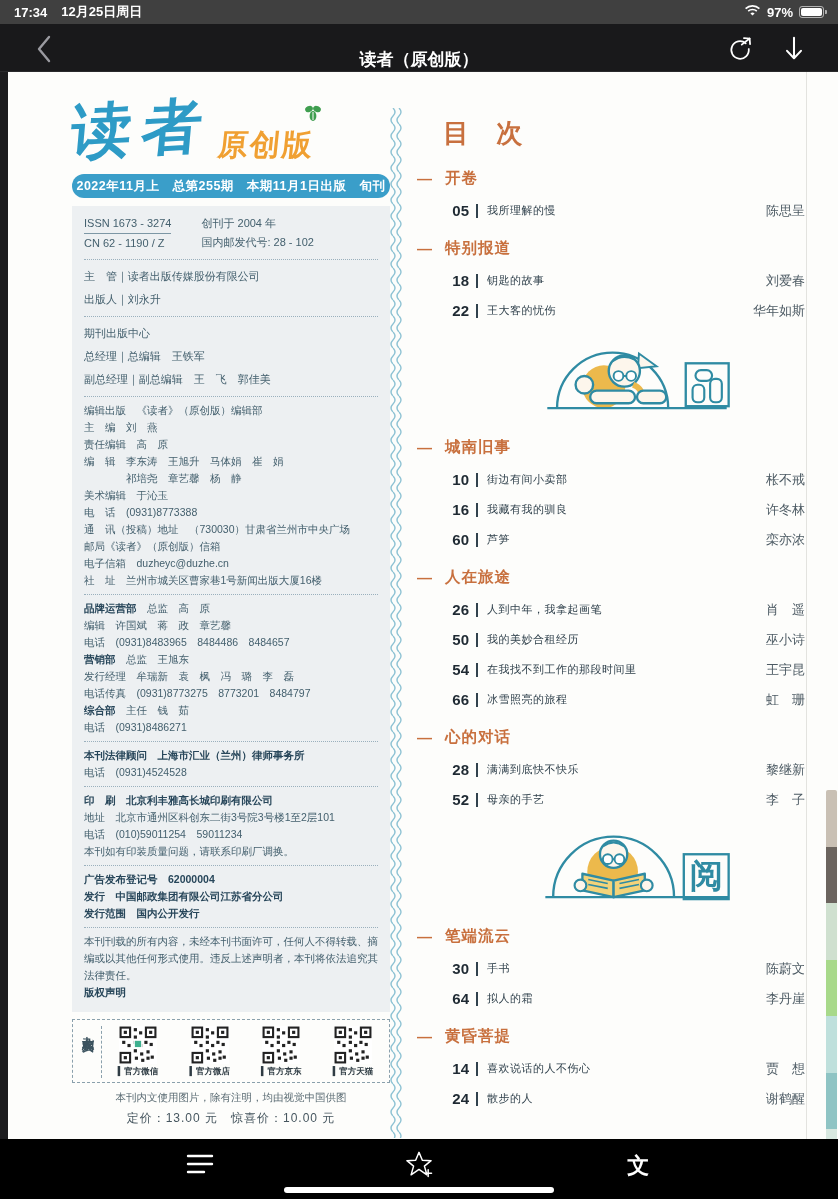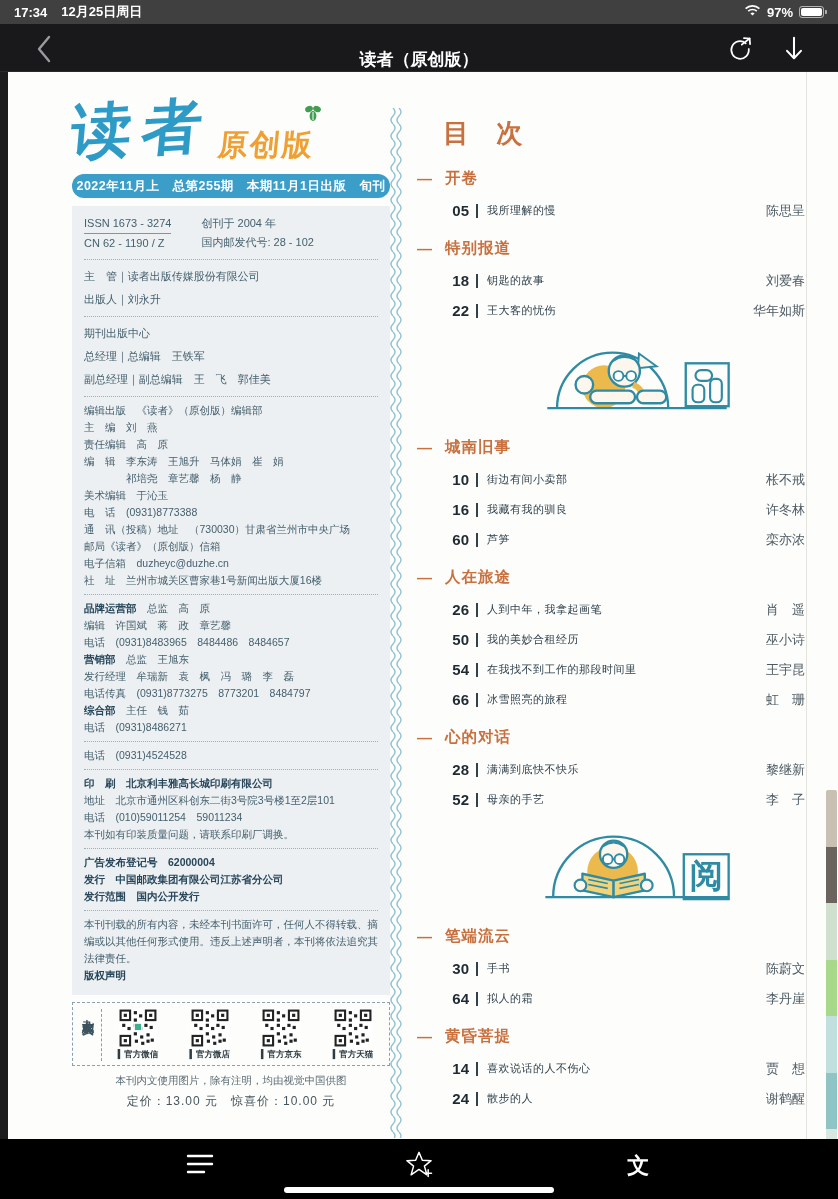--- a/index.html
+++ b/index.html
@@ -233,20 +233,21 @@
               <div class="info-line"><span class="b">品牌运营部</span>　总监　高　原</div>
               <div class="info-line">编辑　许国斌　蒋　政　章艺馨</div>
               <div class="info-line">电话　(0931)8483965　8484486　8484657</div>
               <div class="info-line"><span class="b">营销部</span>　总监　王旭东</div>
               <div class="info-line">发行经理　牟瑞新　袁　枫　冯　璐　李　磊</div>
               <div class="info-line">电话传真　(0931)8773275　8773201　8484797</div>
               <div class="info-line"><span class="b">综合部</span>　主任　钱　茹</div>
               <div class="info-line">电话　(0931)8486271</div>
             </div>
             <div class="info-group">
+              <div class="info-line b">本刊法律顾问　上海市汇业（兰州）律师事务所</div>
               <div class="info-line">电话　(0931)4524528</div>
             </div>
             <div class="info-group">
               <div class="info-line b">印　刷　北京利丰雅高长城印刷有限公司</div>
               <div class="info-line">地址　北京市通州区科创东二街3号院3号楼1至2层101</div>
               <div class="info-line">电话　(010)59011254　59011234</div>
               <div class="info-line">本刊如有印装质量问题，请联系印刷厂调换。</div>
             </div>
             <div class="info-group">
               <div class="info-line b">广告发布登记号　62000004</div>

